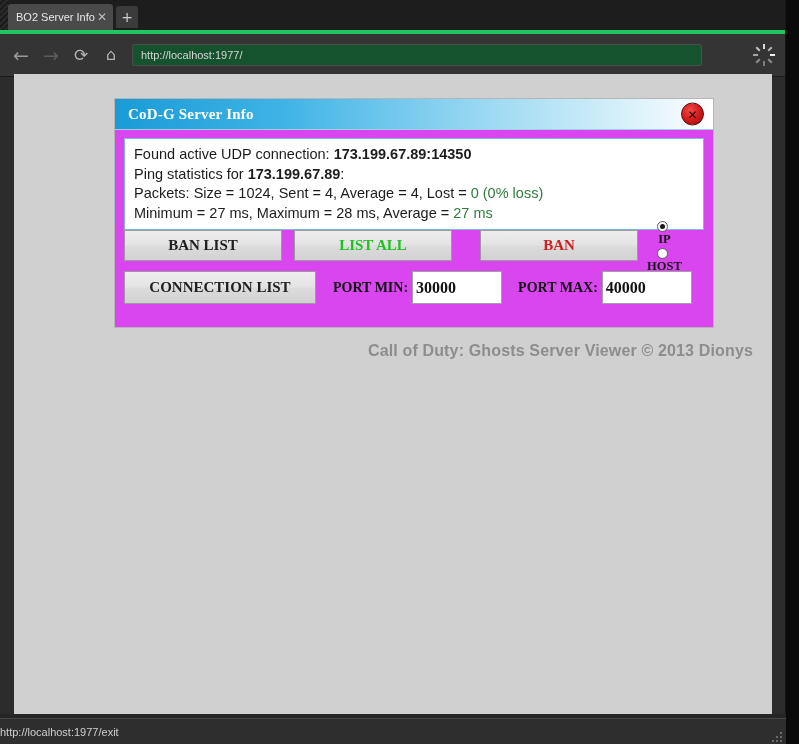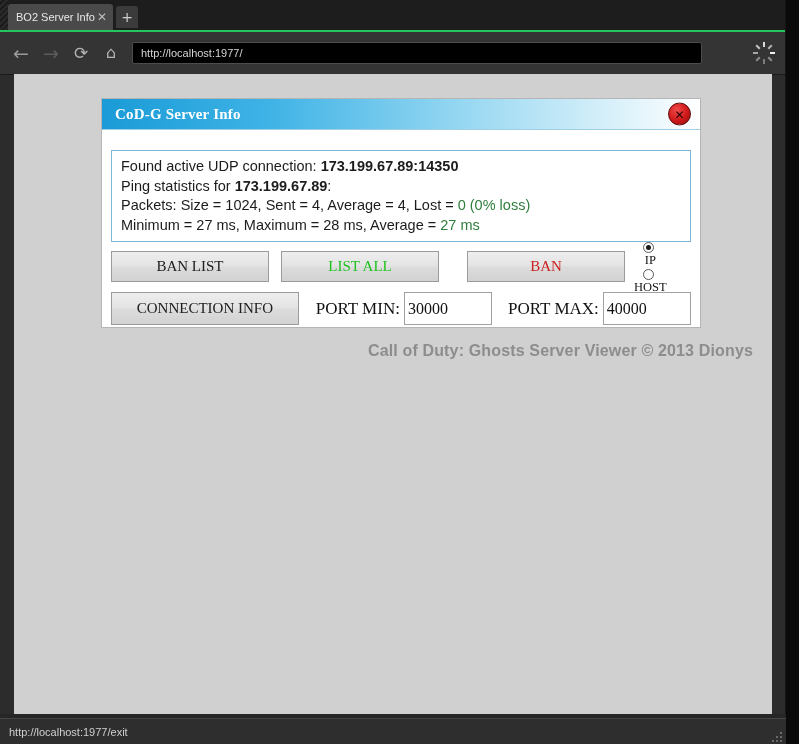--- a/index.html
+++ b/index.html
@@ -21,21 +21,21 @@
 
   
   .browser{
     position:absolute;left:0;top:0;width:786px;height:744px;
     background:#2c2c2c;
     border-right:1px solid #151515;
     box-sizing:border-box;
   }
   .tabstrip{
     position:relative;height:30px;background:#1d1d1d;
-    border-bottom:2px solid #22c55e;
+    border-bottom:4px solid #22c55e;
   }
   .tabstrip:before{
     content:"";position:absolute;left:0;top:0;width:8px;height:30px;
     background:repeating-linear-gradient(135deg,#2a2a2a 0 2px,#1b1b1b 2px 4px);
   }
   .tab{
     position:absolute;left:8px;top:4px;height:26px;width:105px;
     background:#4a4a4a;
     border-radius:3px 3px 0 0;
     display:flex;align-items:center;
@@ -65,40 +65,40 @@
   .navbtn{
     width:30px;height:30px;display:flex;align-items:center;justify-content:center;
     color:#9a9a9a;font-size:19px;line-height:1;font-family:"DejaVu Sans",sans-serif;
     cursor:pointer;user-select:none;
   }
   .navbtn.fwd{color:#5d5d5d;}
   .navbtn.reload{font-size:17px;color:#b4b4b4;}
   .navbtn.home{font-size:16px;color:#b4b4b4;}
   .urlbar{
     flex:1;margin-left:6px;margin-right:8px;height:22px;
-    background:#000000;border:1px solid #4c4c4c;border-radius:2px;
+    background:#14532d;border:1px solid #4c4c4c;border-radius:2px;
     display:flex;align-items:center;padding:0 8px;box-sizing:border-box;
     max-width:570px;
   }
   .urltext{color:#d5d5d5;font-size:11px;white-space:nowrap;}
   .spinner{
     position:absolute;right:8px;top:50%;transform:translateY(-50%);
     width:26px;height:26px;
   }
 
   
   .viewport{
     position:absolute;left:14px;top:74px;width:758px;height:642px;
     background:#d0d0d0;overflow:hidden;
   }
 
   
   .panel{
-    position:absolute;left:87px;top:24px;width:600px;height:230px;
-    background:#ffffff;
+    position:absolute;left:100px;top:24px;width:600px;height:230px;
+    background:#d946ef;
     border:1px solid #b5b5b5;
     box-sizing:border-box;
   }
   .titlebar{
     position:relative;height:30px;
     background:linear-gradient(to right,#1a9bd7 0%,#3fb3e6 28%,#9bd9f2 62%,#ffffff 100%);
     border-bottom:1px solid #9fcfe4;
     display:flex;align-items:center;
   }
   .titlebar-text{
@@ -110,36 +110,36 @@
     width:21px;height:21px;border-radius:50%;
     background:radial-gradient(circle at 38% 32%,#f04a4a 0%,#d11a1a 52%,#8d0d0d 100%);
     border:1px solid #5a0a0a;
     display:flex;align-items:center;justify-content:center;
     color:#2a0505;font-size:12px;font-weight:bold;line-height:1;
     font-family:"DejaVu Sans",sans-serif;cursor:pointer;
     box-shadow:0 0 0 1px rgba(255,255,255,.35);
   }
 
   .infobox{
-    margin:20px 9px 0 9px;
+    margin:8px 9px 0 9px;
     background:#ffffff;
     border:1px solid #7fb8d8;
     padding:6px 9px 16px 9px;
     box-sizing:border-box;
     height:92px;
   }
   .infoline{
     font-size:14.5px;color:#1c1c1c;line-height:19.5px;white-space:nowrap;
     font-family:"Liberation Sans",sans-serif;
   }
   .infoline b{font-weight:bold;}
   .green{color:#2f7d3b;}
 
   
-  .controls{position:relative;height:auto;margin-top:9px;}
+  .controls{position:relative;height:auto;font-weight:bold;}
   .row{display:flex;align-items:flex-start;padding:0 9px;}
   .row2{margin-top:8px;}
 
   .btn{
     background:linear-gradient(to bottom,#eeeeee 0%,#e3e3e3 48%,#dcdcdc 52%,#d2d2d2 100%);
     border:1px solid #9b9b9b;
     height:31px;
     display:flex;align-items:center;justify-content:center;
     font-family:"Liberation Serif",serif;
     font-size:15px;color:#202020;
@@ -164,21 +164,21 @@
     width:11px;height:11px;border-radius:50%;
     border:1px solid #5a5a5a;background:#fdfdfd;
     margin-right:3px;box-sizing:border-box;position:relative;flex:none;
   }
   .rdot.on:after{
     content:"";position:absolute;left:2px;top:2px;width:5px;height:5px;
     border-radius:50%;background:#1a1a1a;
   }
 
   .portlabel{
-    font-family:"Liberation Serif",serif;font-size:17px;color:#111;
+    font-family:"Liberation Serif",serif;font-size:14px;color:#111;
     align-self:center;white-space:nowrap;
   }
   .pl-min{margin-left:17px;}
   .pl-max{margin-left:16px;}
   .portinput{
     margin-left:4px;width:90px;height:33px;
     background:#ffffff;border:1px solid #a0a0a0;
     font-family:"Liberation Serif",serif;font-size:16px;color:#101010;
     padding:0 3px;box-sizing:border-box;
     display:flex;align-items:center;
@@ -188,21 +188,21 @@
     position:absolute;left:0;top:268px;width:739px;text-align:right;
     font-size:16px;font-weight:bold;color:#8d8d8d;
     font-family:"Liberation Sans",sans-serif;letter-spacing:.15px;
   }
 
   
   .statusbar{
     position:absolute;left:0;bottom:0;width:786px;height:26px;
     background:#2e2e2e;border-top:1px solid #464646;
     display:flex;align-items:center;
-    box-sizing:border-box;padding-left:9px;
+    box-sizing:border-box;
   }
   .statusbar .st-text{color:#cfcfcf;font-size:11px;}
   .grip{
     position:absolute;right:3px;bottom:3px;width:12px;height:12px;
   }
   .hscroll{
     position:absolute;left:0;bottom:26px;width:786px;height:4px;background:#262626;
   }
 </style>
 </head>
@@ -282,21 +282,21 @@
                 <span>IP</span>
               </div>
               <div class="radio">
                 <span class="rdot"></span>
                 <span>HOST</span>
               </div>
             </div>
           </div>
 
           <div class="row row2">
-            <div class="btn btn-conninfo">CONNECTION INFO</div>
+            <div class="btn btn-conninfo">CONNECTION LIST</div>
             <div class="portlabel pl-min">PORT MIN:</div>
             <div class="portinput">
               <span>30000</span>
             </div>
             <div class="portlabel pl-max">PORT MAX:</div>
             <div class="portinput">
               <span>40000</span>
             </div>
           </div>
 

